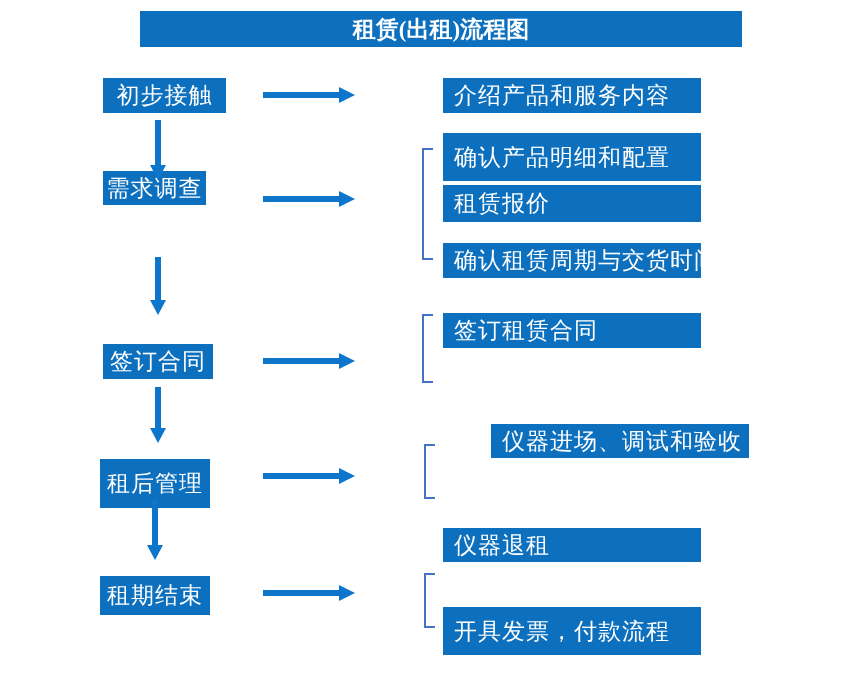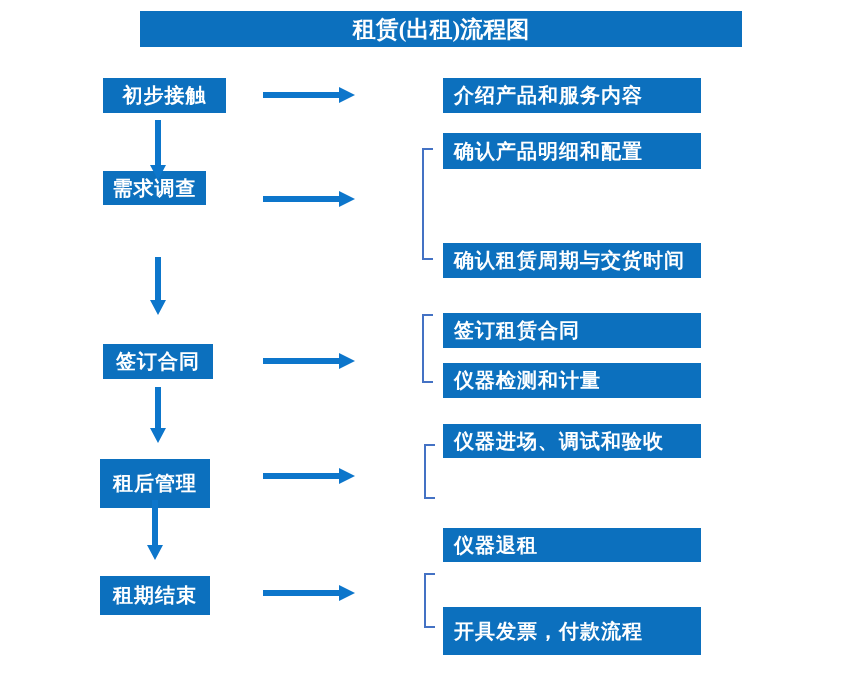--- a/index.html
+++ b/index.html
@@ -21,22 +21,22 @@
     font-weight: bold;
     display: flex;
     align-items: center;
     justify-content: center;
     margin-left: 40px;
   }
   .box {
     position: absolute;
     background: #0C70BE;
     color: #ffffff;
-    font-weight: bold;
-    font-size: 20px;
+    font-weight: normal;
+    font-size: 23px;
     display: flex;
     align-items: center;
     box-sizing: border-box;
     letter-spacing: 1px;
     white-space: nowrap;
   }
   .stage-box { justify-content: center; }
   .detail-box { justify-content: flex-start; padding-left: 11px; width: 258px; left: 443px; }
 
   .h-arrow {
@@ -102,21 +102,21 @@
   <div class="h-arrow" style="left:263px; top:358px; width:76px;"></div>
   <div class="h-arrow" style="left:263px; top:473px; width:76px;"></div>
   <div class="h-arrow" style="left:263px; top:590px; width:76px;"></div>
 
   <div class="bracket" style="left:422px; top:148px; height:112px;"></div>
   <div class="bracket" style="left:422px; top:314px; height:69px;"></div>
   <div class="bracket" style="left:424px; top:444px; height:55px;"></div>
   <div class="bracket" style="left:424px; top:573px; height:55px;"></div>
 
   <div class="box detail-box" style="top:78px;  height:35px;text-align:center;">介绍产品和服务内容</div>
-  <div class="box detail-box" style="top:133px; height:36px;">确认产品明细和配置</div>
+  <div class="box detail-box" style="top:133px; height:48px;">确认产品明细和配置</div>
+  <div class="box detail-box" style="top:185px; height:37px;">租赁报价</div>
   <div class="box detail-box" style="top:243px; height:35px;">确认租赁周期与交货时间</div>
   <div class="box detail-box" style="top:313px; height:35px;">签订租赁合同</div>
-  <div class="box detail-box" style="top:363px; height:35px;">仪器检测和计量</div>
-  <div class="box detail-box" style="top:424px; height:34px;">仪器进场、调试和验收</div>
+  <div class="box detail-box" style="top:424px; height:34px;margin-left:48px;">仪器进场、调试和验收</div>
   <div class="box detail-box" style="top:528px; height:34px;">仪器退租</div>
   <div class="box detail-box" style="top:607px; height:48px;">开具发票，付款流程</div>
 
 </div>
 
 </body></html>

